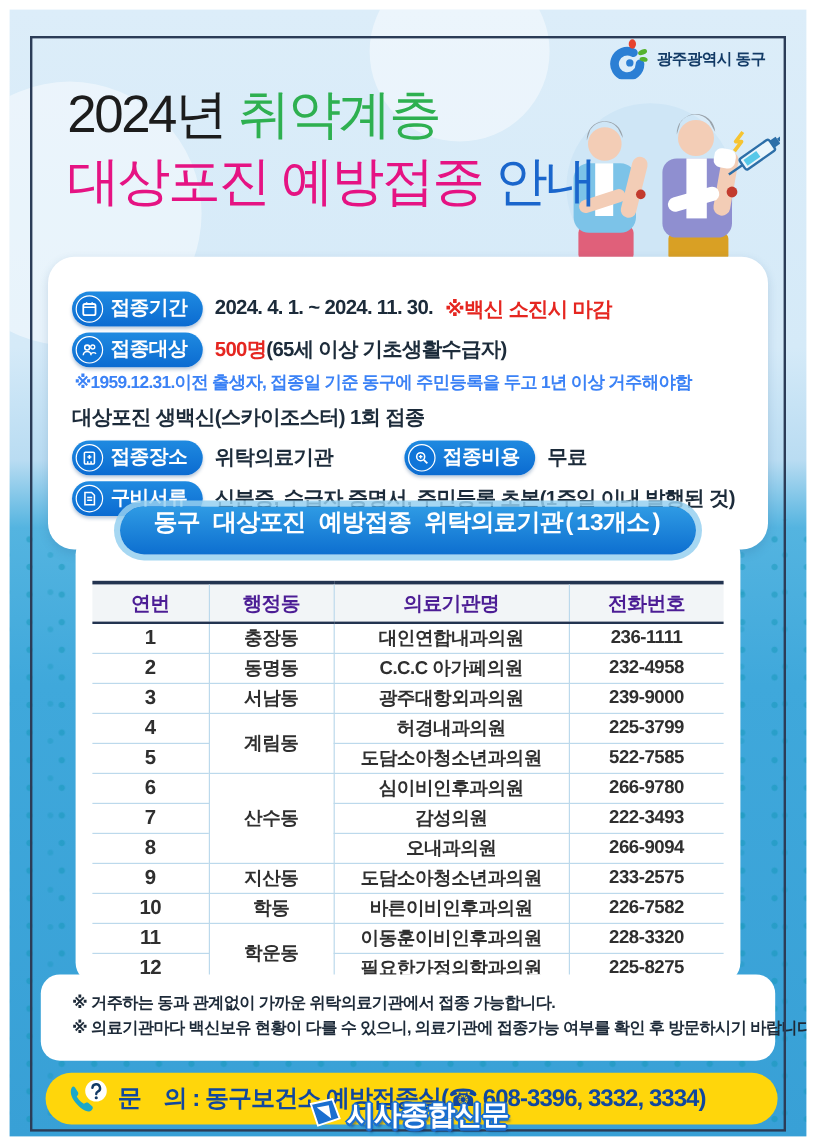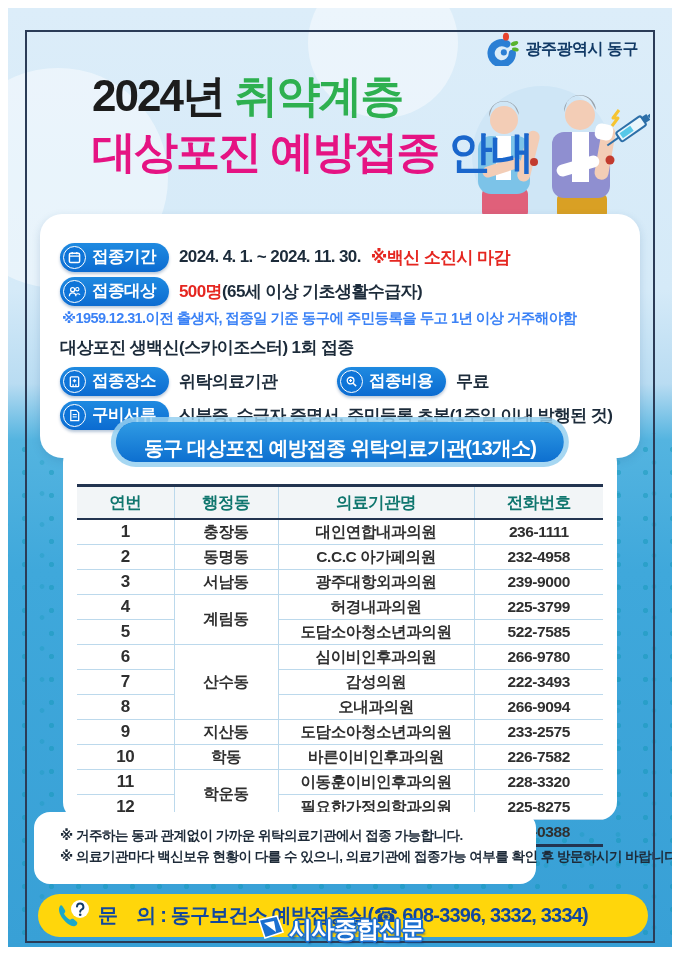--- a/index.html
+++ b/index.html
@@ -8,61 +8,61 @@
   .poster{position:absolute;inset:8px;overflow:hidden;
     background:linear-gradient(180deg,#dcedf9 0%,#d5eaf8 30%,#b9dcf2 40%,#54b4e0 46%,#3fa8db 60%,#38a0d6 100%);}
   .frame{position:absolute;left:17px;right:17px;top:22px;bottom:4px;border:2px solid #2b3c57;pointer-events:none;z-index:50;}
   .dots{position:absolute;left:0;right:0;top:425px;bottom:0;pointer-events:none;opacity:.8;
     background-image:radial-gradient(circle,rgba(16,150,180,.55) 2.2px,transparent 3px),
                      radial-gradient(circle,rgba(16,150,180,.35) 2px,transparent 2.8px);
     background-size:27px 23px,36px 31px;background-position:3px 5px,16px 14px;}
   .soft-circle{position:absolute;border-radius:50%;background:rgba(255,255,255,.45);}
   
   .org{position:absolute;top:24px;right:34px;display:flex;align-items:center;gap:6px;z-index:5;}
-  .org-name{font-size:16px;font-weight:800;color:#123a66;letter-spacing:-0.5px;}
-  
-  .title{position:absolute;left:48px;top:60px;z-index:5;font-weight:700;font-size:44px;
-    letter-spacing:-2px;line-height:56px;white-space:nowrap;margin-left:36px;}
+  .org-name{font-size:13px;font-weight:800;color:#123a66;letter-spacing:-0.5px;}
+  
+  .title{position:absolute;left:48px;top:60px;z-index:5;font-weight:400;font-size:44px;
+    letter-spacing:-2px;line-height:56px;white-space:nowrap;}
   .t-black{color:#1c1c1c;} .t-green{color:#2eb050;} .t-pink{color:#e51383;} .t-blue{color:#1a66cc;}
   
   .illus{position:absolute;right:22px;top:76px;z-index:4;}
   
   .info-card{position:absolute;left:32px;top:206px;width:600px;height:244px;background:#fff;
     border-radius:22px;box-shadow:0 3px 8px rgba(40,90,140,.18);z-index:6;
     display:flex;flex-direction:column;justify-content:center;gap:5px;padding:10px 20px;box-sizing:border-box;}
   .info-row{display:flex;align-items:center;gap:10px;min-height:29px;}
   .badge{display:inline-flex;align-items:center;gap:6px;height:29px;border-radius:15px;
     background:linear-gradient(180deg,#1f8ae0,#0b6bd1);padding:0 13px 0 3px;flex:0 0 auto;
     box-shadow:0 2px 3px rgba(20,70,130,.3);}
   .badge .blabel{color:#fff;font-weight:800;font-size:16.5px;letter-spacing:-0.5px;}
   .bicon{width:23px;height:23px;border-radius:50%;background:#0e74d8;border:1.5px solid #fff;
     display:flex;align-items:center;justify-content:center;box-sizing:border-box;}
   .ival{font-size:17px;font-weight:700;color:#1c2b3a;letter-spacing:-0.6px;white-space:nowrap;}
   .ired{color:#e52620;font-weight:800;}
   .subnote{font-size:14.5px;font-weight:600;color:#3b82f6;letter-spacing:-0.6px;margin:-2px 0 0 2px;white-space:nowrap;}
   .place-val{min-width:148px;}
   
   .tbl-pill{position:absolute;left:50%;transform:translateX(-50%);top:414px;height:40px;z-index:8;
-    display:flex;align-items:flex-end;padding:0 28px;border-radius:22px;white-space:nowrap;
-    background:linear-gradient(180deg,#2f9be4,#0d6fd0);box-shadow:0 0 0 5px rgba(150,208,240,.85);}
+    display:flex;align-items:flex-start;padding:0 28px;border-radius:22px;white-space:nowrap;
+    background:linear-gradient(180deg,#2f9be4,#0d6fd0);box-shadow:0 0 0 5px rgba(150,208,240,.85);font-family:Liberation Mono, monospace;}
   .tbl-pill span{color:#fff;font-weight:800;font-size:20px;letter-spacing:-0.8px;}
   .tbl-card{position:absolute;left:55px;top:436px;width:554px;height:376px;background:#fff;
     border-radius:18px;z-index:7;}
   table.clinics{border-collapse:collapse;width:526px;margin:40px 14px 0 14px;table-layout:fixed;}
-  .clinics th{height:29px;background:#f2f5f7;color:#0f766e;font-weight:800;font-size:16.5px;
+  .clinics th{height:29px;background:#f2f5f7;color:#4c1d95;font-weight:800;font-size:16.5px;
     letter-spacing:-0.5px;border:1px solid #bcd9ec;border-top:3px solid #233450;border-bottom:2px solid #233450;}
   .clinics td{height:24px;text-align:center;font-size:15.5px;font-weight:600;color:#2f2f2f;
     letter-spacing:-0.4px;border:1px solid #bcd9ec;padding:0 2px;}
   .clinics th:first-child,.clinics td:first-child{border-left:none;}
   .clinics th:last-child,.clinics td:last-child{border-right:none;}
   .clinics tr:last-child td{border-bottom:3px solid #233450;}
   .clinics .c-no{font-size:17px;}
   .col-no{width:97px;} .col-dong{width:104px;} .col-name{width:196px;} .col-phone{width:129px;}
   
-  .notes-card{position:absolute;left:26px;top:804px;width:502px;height:72px;background:#fff;
+  .notes-card{position:absolute;left:26px;top:804px;width:612px;height:72px;background:#fff;
     border-radius:16px;z-index:9;box-sizing:border-box;padding:13px 0 0 26px;}
   .note-line{font-size:13.5px;font-weight:600;color:#1d2a38;letter-spacing:-0.5px;line-height:21px;white-space:nowrap;}
   
   .contact{position:absolute;left:30px;right:24px;top:886px;height:43px;background:#ffd60b;
     border-radius:24px;z-index:10;display:flex;align-items:center;justify-content:center;}
   .contact-text{color:#11479e;font-weight:800;font-size:20px;letter-spacing:-0.8px;white-space:pre;}
   .contact-icon{position:absolute;left:14px;top:2px;}
   
   .watermark{position:absolute;left:50%;transform:translateX(-50%);top:906px;z-index:60;
     display:flex;gap:3px;}

